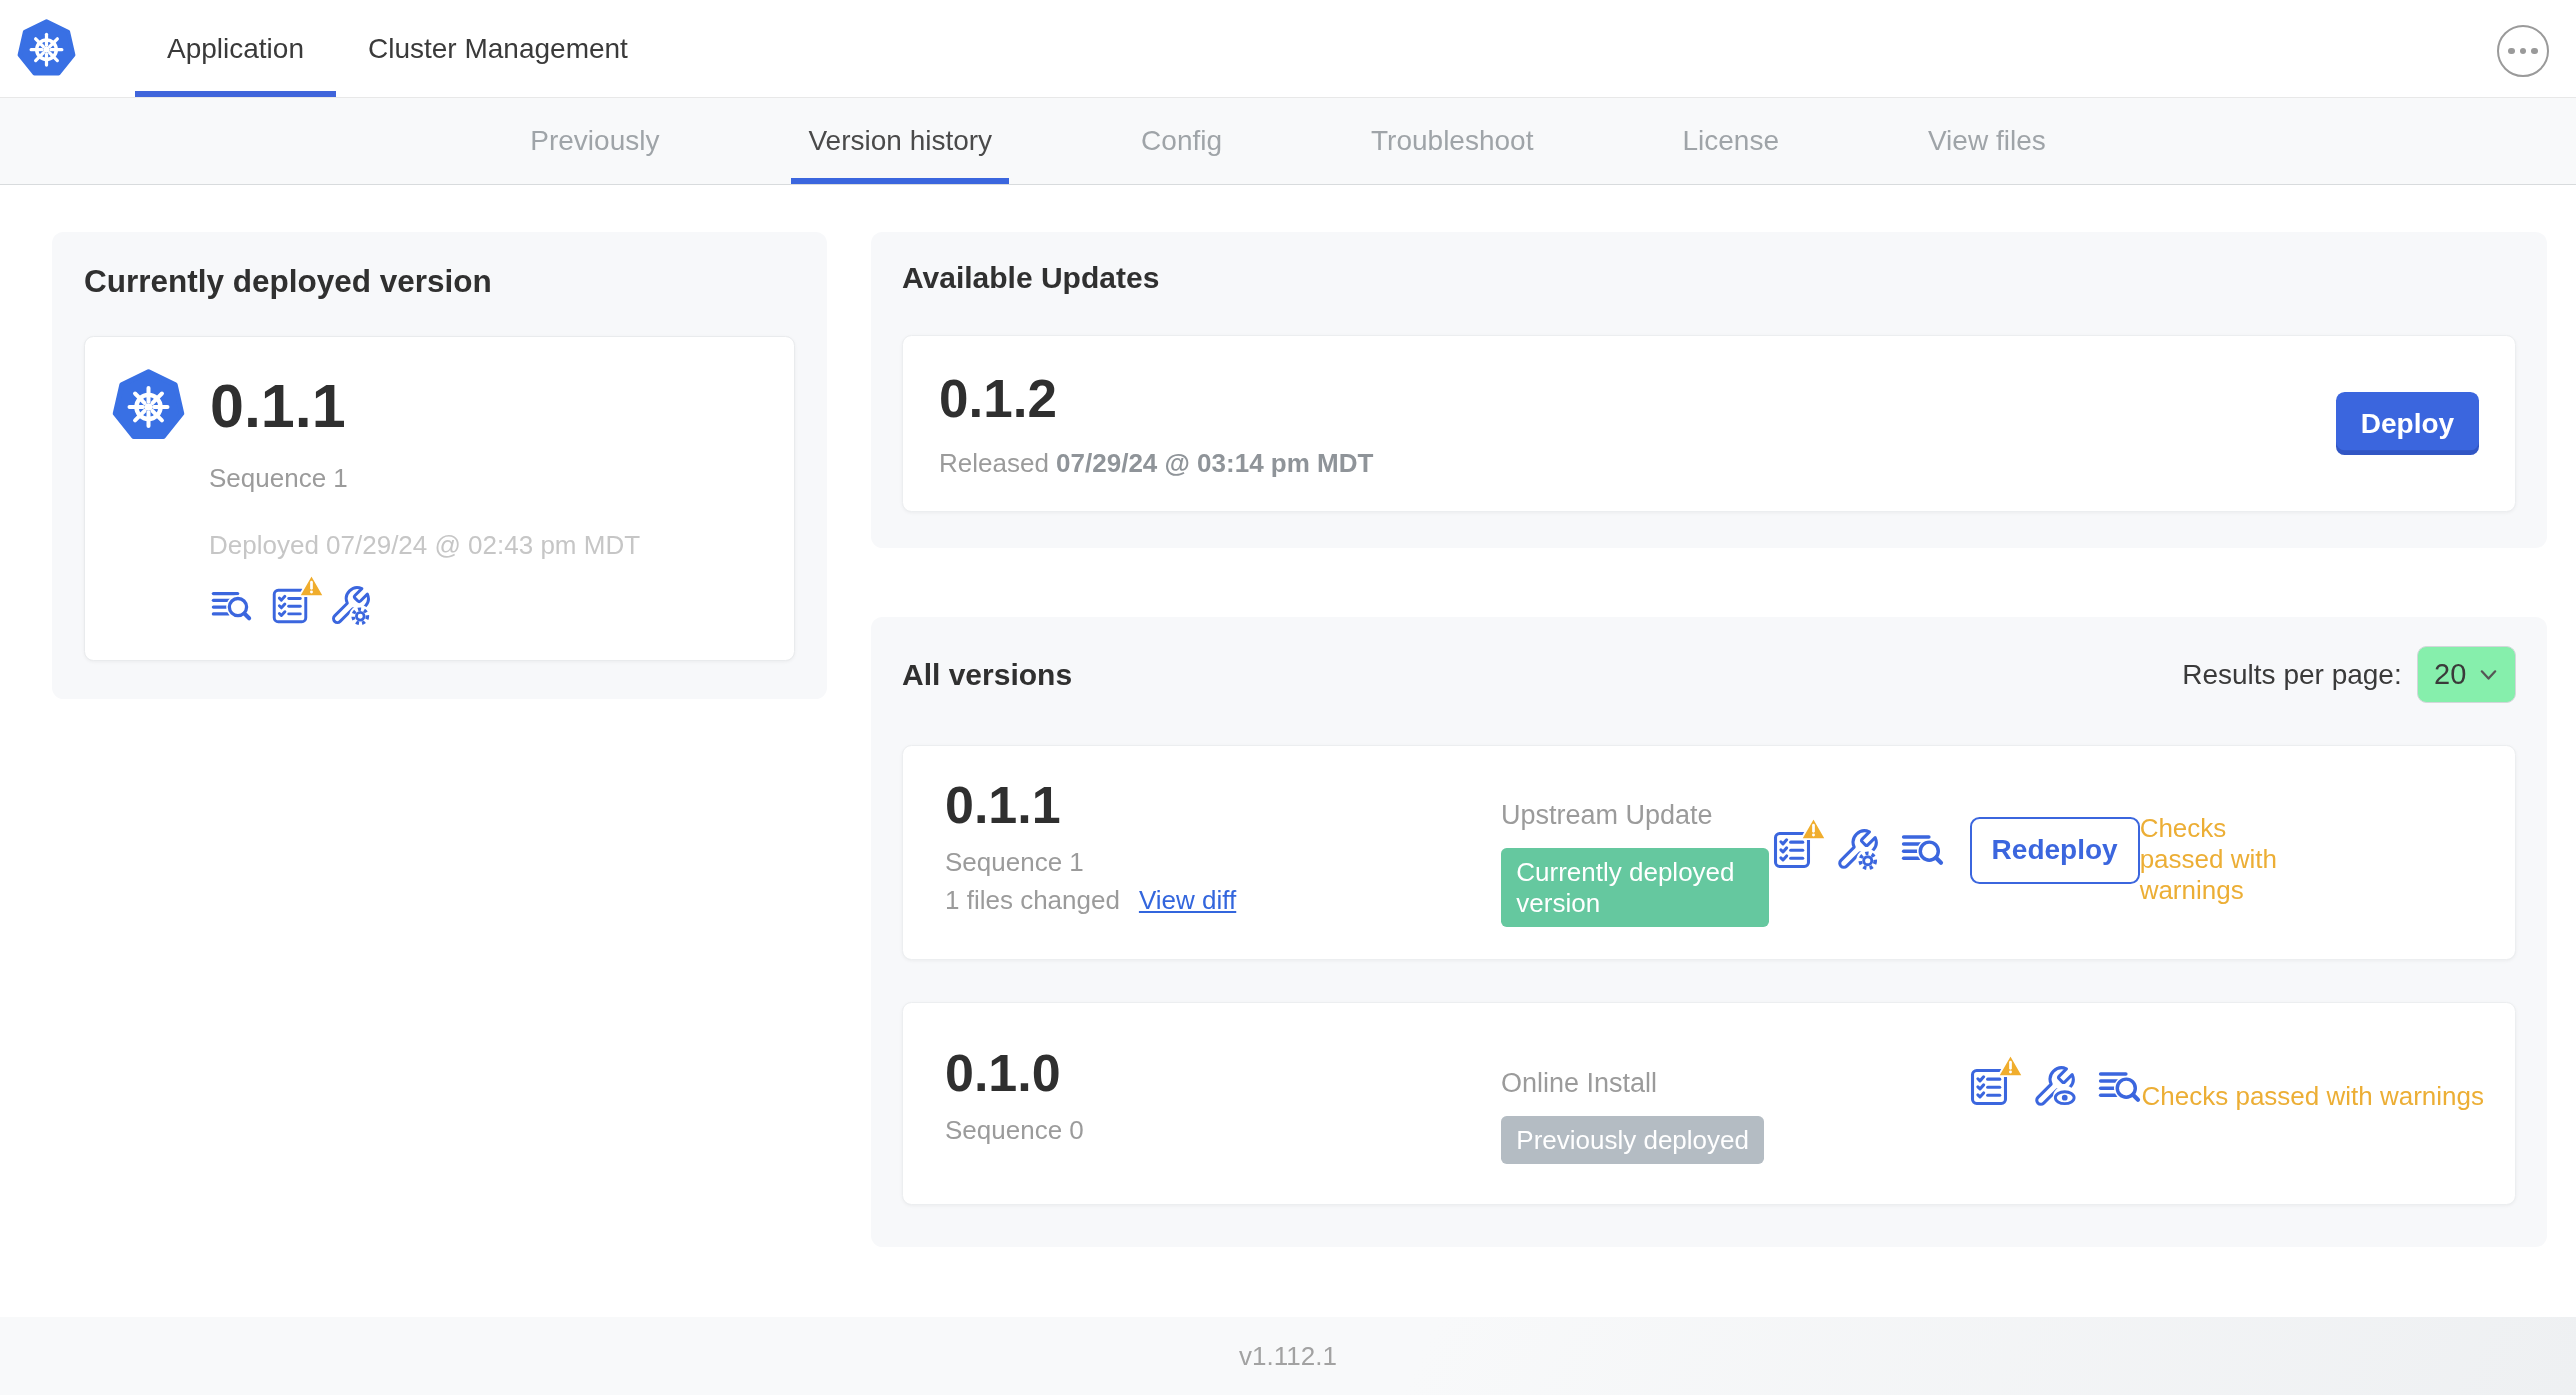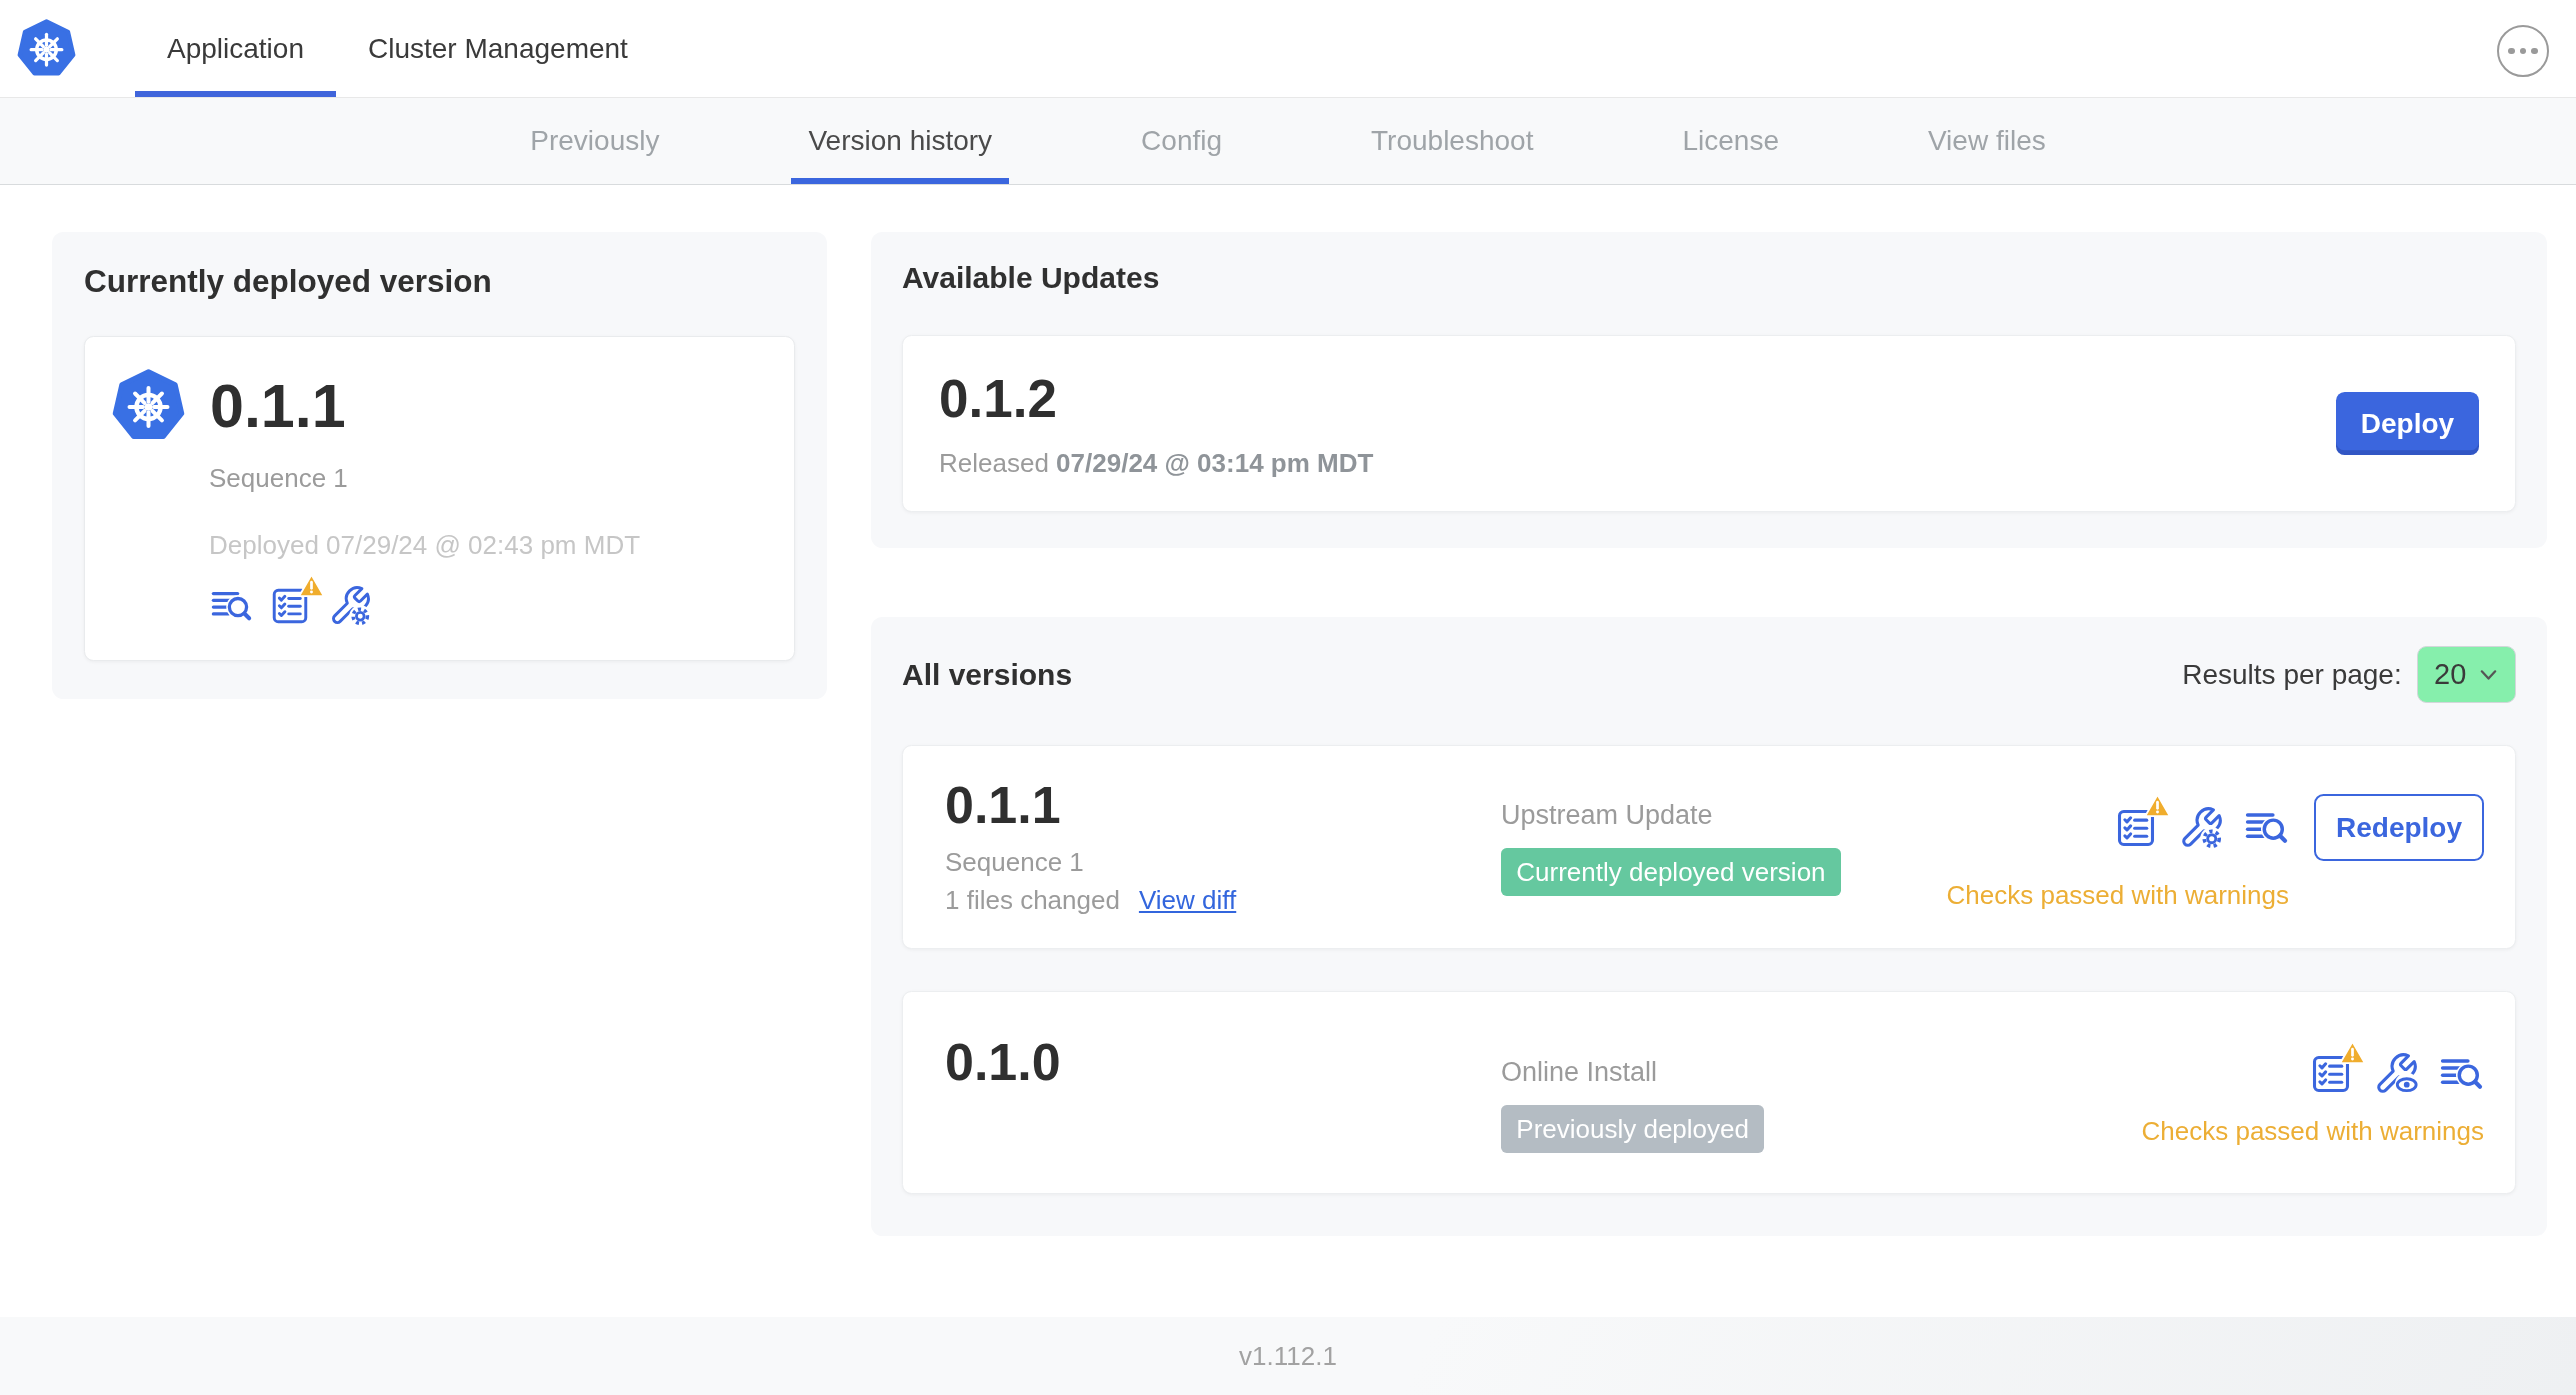--- a/index.html
+++ b/index.html
@@ -92,21 +92,21 @@
   .vr-files { margin-top:7.6px; font-size:26px; color:#9b9b9b; display:flex; gap:19px; align-items:center;}
   .view-diff { color:#3366dd; text-decoration:underline; cursor:pointer; }
   .vr-mid { flex:1 1 auto; margin-top:25px; }
   .vr-source { font-size:27px; font-weight:400; color:#9b9b9b; }
   .badge {
     display:inline-block; margin-top:17px; padding:8.6px 15.3px; border-radius:5.7px;
     font-size:26px; color:#fff;
   }
   .badge.green { background:#65c89f; }
   .badge.gray  { background:#b4bcc3; }
-  .vr-actions { margin-left:auto; margin-top:19px; display:flex; flex-direction:column; align-items:flex-end; }
+  .vr-actions { margin-left:auto; margin-top:19px; display:flex; flex-direction:row; }
   .actions-top { display:flex; align-items:center; }
   .icon-group { display:flex; gap:19px; align-items:center; }
   .btn-redeploy {
     margin-left:25px; background:#fff; border:2.4px solid #3b66de; border-radius:9.5px;
     color:#3b66de; font-size:28px; font-weight:700; width:170px; height:67px; cursor:pointer;
   }
   .checks-text { margin-top:19px; font-size:26px; color:#ecae35; }
   .checks-text.offset { padding-right:195px; }
   
   .aicon { position:relative; width:46px; height:46px; cursor:pointer; }
@@ -327,20 +327,21 @@
               </div>
               <button class="btn-redeploy">Redeploy</button>
             </div>
             <div class="checks-text offset">Checks passed with warnings</div>
           </div>
         </div>
 
         <div class="version-row second">
           <div class="vr-left">
             <div class="version-row-num">0.1.0</div>
+            <div class="vr-seq">Sequence 0</div>
           </div>
           <div class="vr-mid">
             <div class="vr-source">Online Install</div>
             <span class="badge gray">Previously deployed</span>
           </div>
           <div class="vr-actions">
             <div class="actions-top">
               <div class="icon-group">
                 <span class="aicon">
                   <svg class="base" viewBox="0 0 24 24">

